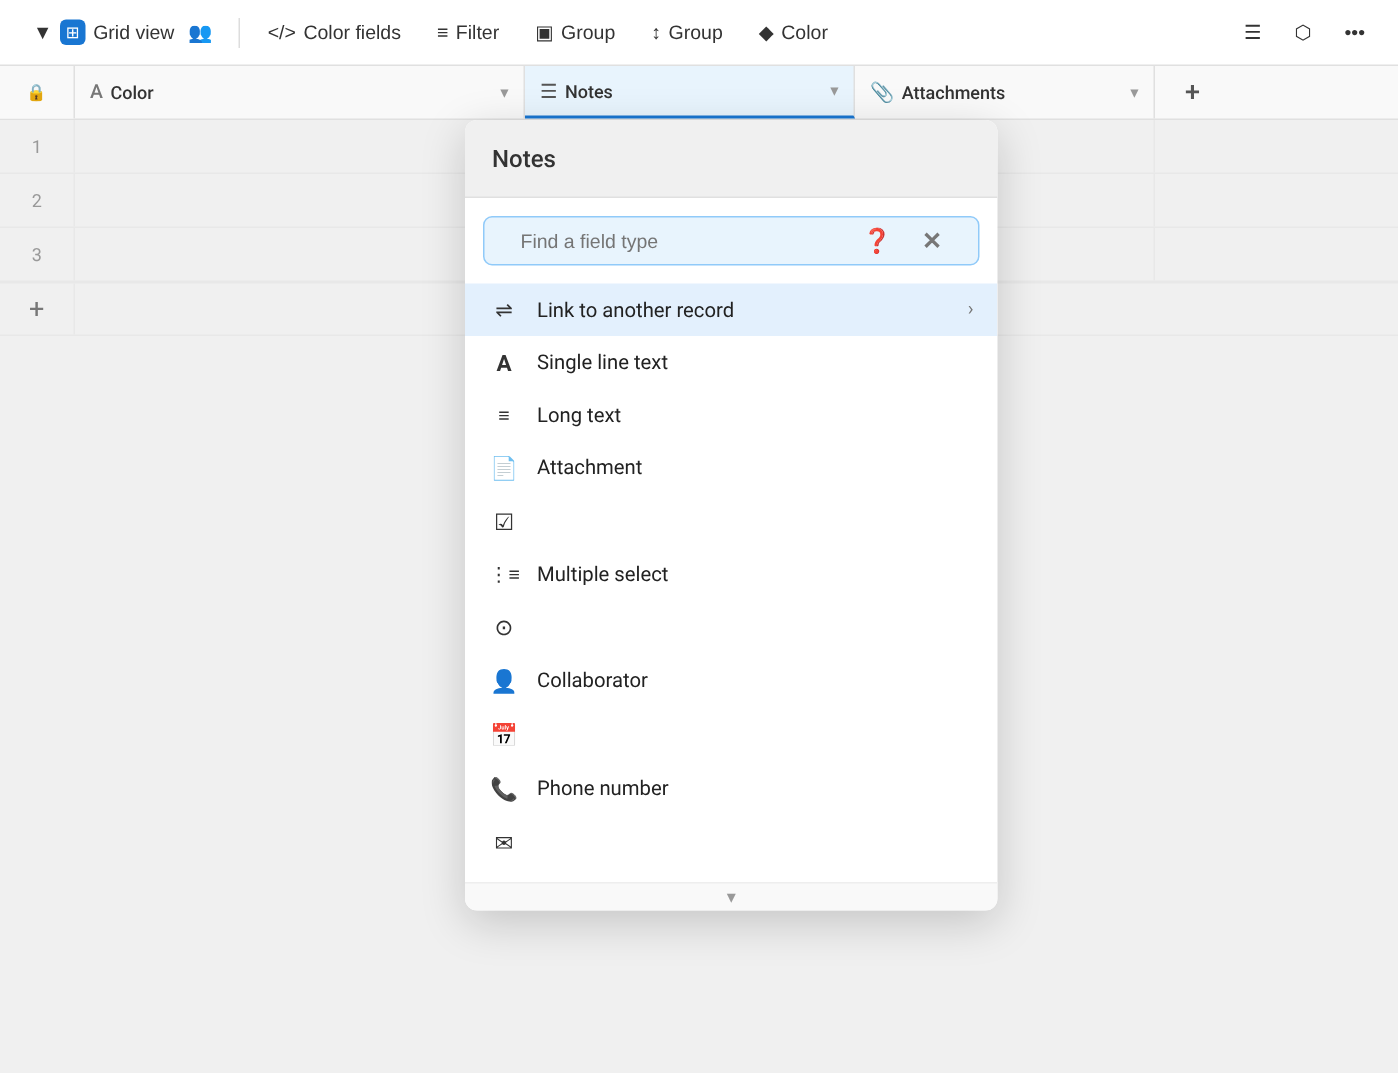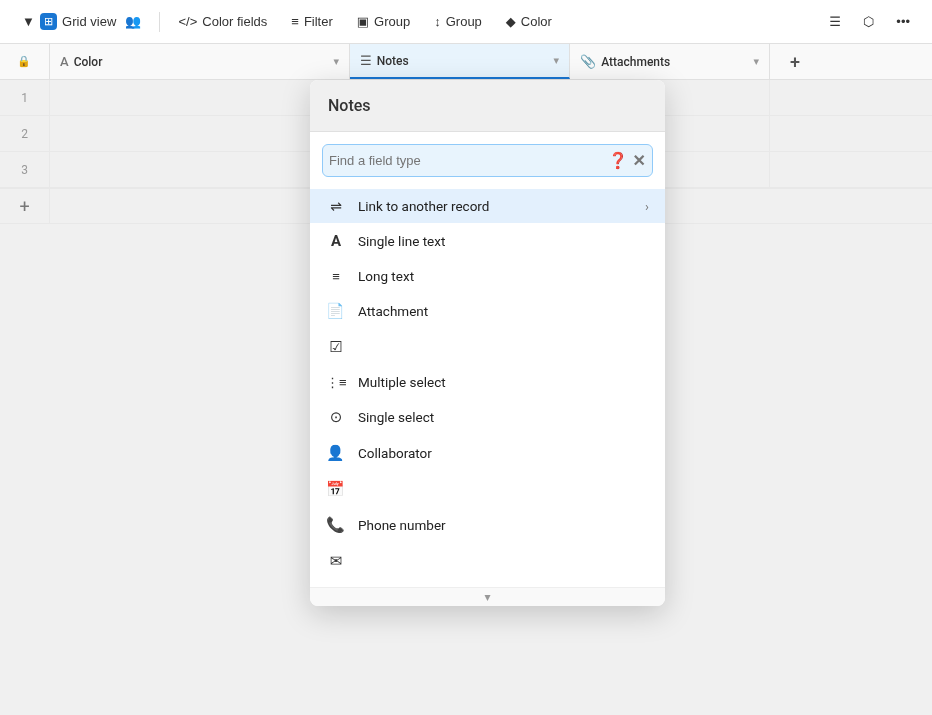--- a/index.html
+++ b/index.html
@@ -59,21 +59,21 @@
 
     
     .popup-title {
       background: #f0f0f0; padding: 16px 18px; font-size: 16px; font-weight: 500;
       color: #333; border-bottom: 1px solid #e0e0e0;
     }
 
     
     .popup-search {
       display: flex; align-items: center; margin: 12px 12px 8px 12px;
-      border: 1.5px solid #90caf9; border-radius: 6px; background: #e8f4fd; padding: 6px 6px; gap: 4px;
+      border: 1.5px solid #90caf9; border-radius: 6px; background: #e8f4fd; padding: 6px 24px; gap: 20px;
     }
     .search-input {
       flex: 1; border: none; background: transparent; outline: none;
       font-size: 13px; color: #555;
     }
     .search-icon-btn { color: #1976d2; cursor: pointer; font-size: 16px; }
     .close-btn { color: #777; cursor: pointer; font-size: 16px; font-weight: bold; }
 
     
     .field-list { max-height: 460px; overflow-y: auto; padding: 4px 0 8px 0; position: relative; }
@@ -229,21 +229,20 @@
         <span class="fi-icon">☑</span>
       </div>
 
       <div class="field-item">
         <span class="fi-icon" style="font-size:13px;">⋮≡</span>
         <span class="fi-label">Multiple select</span>
       </div>
 
       <div class="field-item">
         <span class="fi-icon">⊙</span>
-        <span class="fi-label">Single select</span>
       </div>
 
       <div class="field-item">
         <span class="fi-icon">👤</span>
         <span class="fi-label">Collaborator</span>
       </div>
 
       <div class="field-item">
         <span class="fi-icon">📅</span>
       </div>

